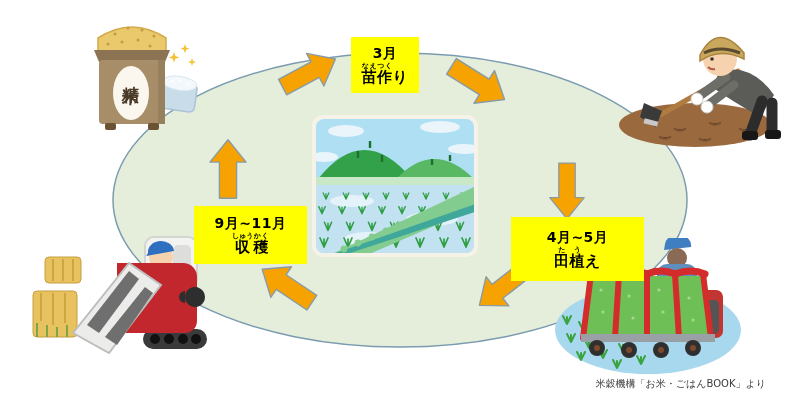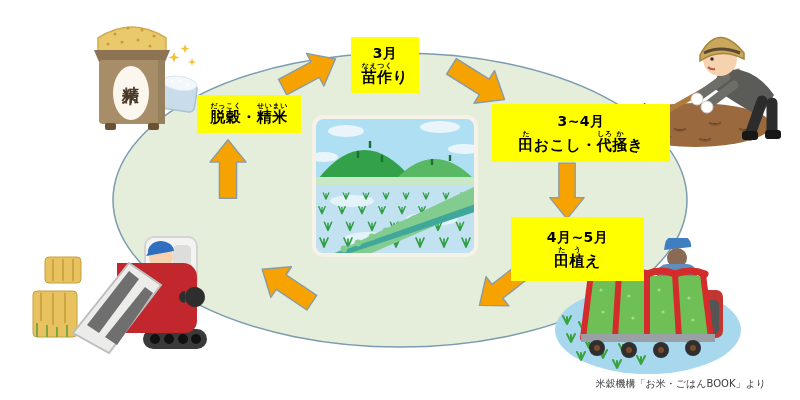--- a/index.html
+++ b/index.html
@@ -272,27 +272,24 @@
       <polygon points="48,128 104,58 136,80 84,148" fill="#ececea" stroke="#bdbdbd" stroke-width="2"></polygon>
       <polygon points="62,120 104,66 114,74 74,128" fill="#6f6f6f"></polygon>
       <polygon points="80,132 120,82 128,88 92,140" fill="#6f6f6f"></polygon>
     </g>
   </svg>
 
   <div class="stage-box" style="left:351px;top:37px;width:68px;height:56px">
     <div class="stage-month">3月</div>
     <div class="stage-title"><ruby>苗<rt>なえ</rt></ruby><ruby>作<rt>つく</rt></ruby>り</div>
   </div>
-  <div class="stage-box" style="left:492px;top:104px;width:178px;height:58px">
-    <div class="stage-month">3~4月</div>
-    <div class="stage-title"><ruby>田<rt>た</rt></ruby>おこし・<ruby>代<rt>しろ</rt></ruby><ruby>掻<rt>か</rt></ruby>き</div>
-  </div>
   <div class="stage-box" style="left:511px;top:217px;width:133px;height:64px">
     <div class="stage-month">4月~5月</div>
     <div class="stage-title"><ruby>田<rt>た</rt></ruby><ruby>植<rt>う</rt></ruby>え</div>
   </div>
-  <div class="stage-box" style="left:197px;top:95px;width:104px;height:38px">
-    <div class="stage-title"><ruby>脱<rt>だっ</rt></ruby><ruby>穀<rt>こく</rt></ruby>・<ruby>精<rt>せい</rt></ruby><ruby>米<rt>まい</rt></ruby></div>
+  <div class="stage-box" style="left:194px;top:206px;width:113px;height:58px">
+    <div class="stage-month">9月~11月</div>
+    <div class="stage-title"><ruby>収<rt>しゅう</rt></ruby><ruby>穫<rt>かく</rt></ruby></div>
   </div>
 
   <div class="credit">米穀機構「お米・ごはんBOOK」より</div>
 
 </div>
 
 </body></html>

